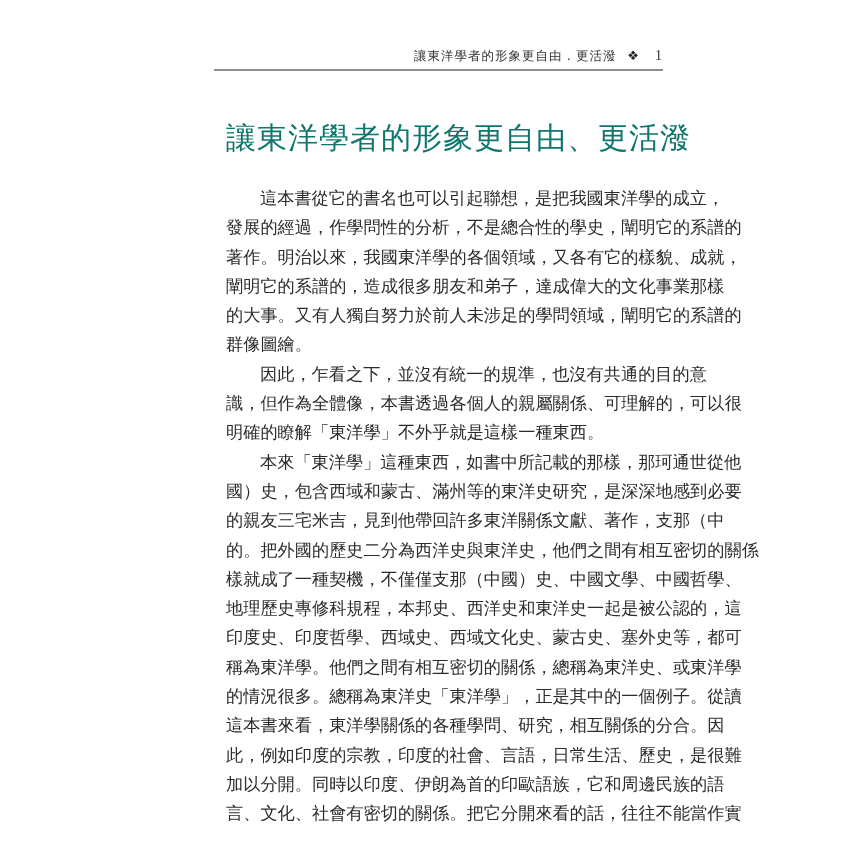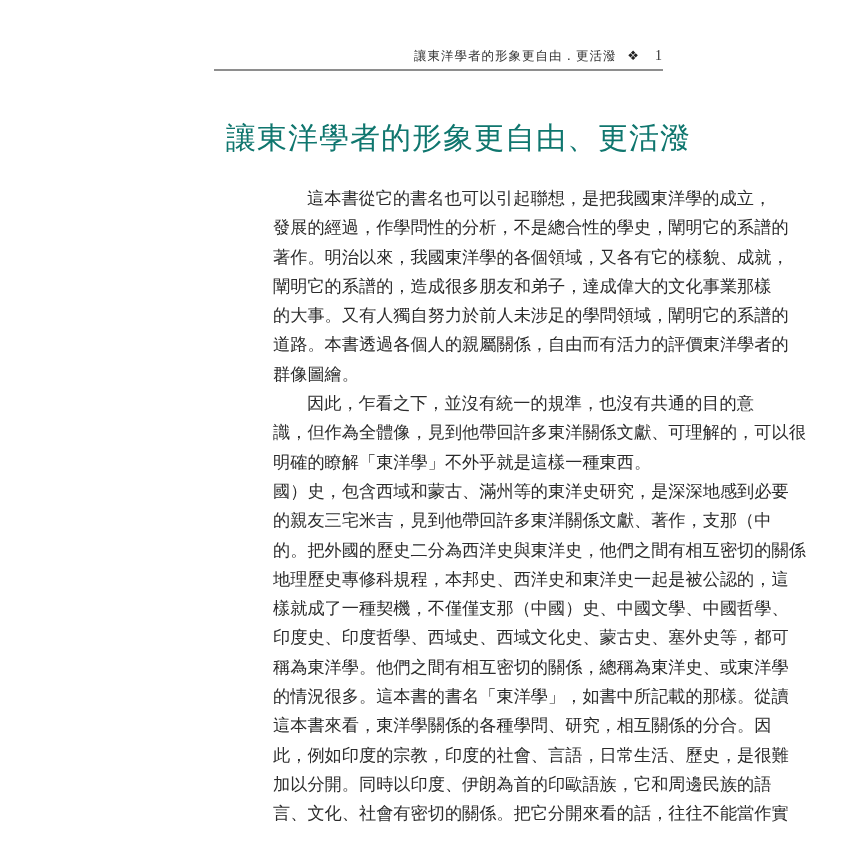--- a/index.html
+++ b/index.html
@@ -8,21 +8,21 @@
   .page { position:absolute; left:0; top:0; width:850px; height:701px; background:#fff;border-radius:9px; }
   .running-head { position:absolute; left:214px; width:449px; top:48px; height:20px;
                   text-align:right; font-size:12.5px; color:#333; letter-spacing:1px; white-space:nowrap; }
   .running-head .ornament { margin:0 10px 0 6px; font-size:13px; color:#222; }
   .running-head .folio { font-family: "Liberation Serif", serif; font-size:14px; }
   .head-rule { position:absolute; left:214px; top:69px; width:449px; height:2px; background:#8e8e8e; }
   .chapter-title { position:absolute; left:226px; top:114px; width:440px; height:48px;
                    font-size:30px; line-height:48px; color:#0f766e; letter-spacing:1px; white-space:nowrap; }
   .body { position:absolute; left:226px; top:184px; width:438px; }
   .body p { margin:0; font-size:17.2px; line-height:29.3px; text-align:justify; color:#2b2b2b; }
-  .body .line { display:block; white-space:nowrap; height:29.3px; text-align-last:justify; text-align:justify;margin-left:47px; }
+  .body .line { display:block; white-space:nowrap; height:29.3px; text-align-last:justify; text-align:justify; }
   .body .line.indent { padding-left:34px; }
   .body .line.last { text-align-last:left; }
 </style>
 </head>
 <body>
 
 <div class="page">
 
   <div class="running-head">
     <span>讓東洋學者的形象更自由．更活潑</span>
@@ -33,37 +33,37 @@
 
   <h1 class="chapter-title" style="margin:0;font-weight:normal;">讓東洋學者的形象更自由、更活潑</h1>
 
   <div class="body">
     <p>
       <span class="line indent">這本書從它的書名也可以引起聯想，是把我國東洋學的成立，</span>
       <span class="line">發展的經過，作學問性的分析，不是總合性的學史，闡明它的系譜的</span>
       <span class="line">著作。明治以來，我國東洋學的各個領域，又各有它的樣貌、成就，</span>
       <span class="line">闡明它的系譜的，造成很多朋友和弟子，達成偉大的文化事業那樣</span>
       <span class="line">的大事。又有人獨自努力於前人未涉足的學問領域，闡明它的系譜的</span>
-      <span class="line">道路。本書透過各個人的親屬關係，自由而有活力的評價東洋學者的</span>
       <span class="line last">群像圖繪。</span>
     </p>
     <p>
       <span class="line indent">因此，乍看之下，並沒有統一的規準，也沒有共通的目的意</span>
-      <span class="line">識，但作為全體像，見到他帶回許多東洋關係文獻、可理解的，可以很</span>
+      <span class="line">識，但作為全體像，本書透過各個人的親屬關係、可理解的，可以很</span>
       <span class="line last">明確的瞭解「東洋學」不外乎就是這樣一種東西。</span>
     </p>
     <p>
+      <span class="line indent">本來「東洋學」這種東西，如書中所記載的那樣，那珂通世從他</span>
       <span class="line">國）史，包含西域和蒙古、滿州等的東洋史研究，是深深地感到必要</span>
       <span class="line">的親友三宅米吉，見到他帶回許多東洋關係文獻、著作，支那（中</span>
       <span class="line">的。把外國的歷史二分為西洋史與東洋史，他們之間有相互密切的關係</span>
+      <span class="line">樣就成了一種契機，不僅僅支那（中國）史、中國文學、中國哲學、</span>
       <span class="line">地理歷史專修科規程，本邦史、西洋史和東洋史一起是被公認的，這</span>
-      <span class="line">樣就成了一種契機，不僅僅支那（中國）史、中國文學、中國哲學、</span>
       <span class="line">印度史、印度哲學、西域史、西域文化史、蒙古史、塞外史等，都可</span>
       <span class="line">稱為東洋學。他們之間有相互密切的關係，總稱為東洋史、或東洋學</span>
-      <span class="line">的情況很多。這本書的書名「東洋學」，如書中所記載的那樣。從讀</span>
+      <span class="line">的情況很多。總稱為東洋史「東洋學」，正是其中的一個例子。從讀</span>
       <span class="line">這本書來看，東洋學關係的各種學問、研究，相互關係的分合。因</span>
       <span class="line">此，例如印度的宗教，印度的社會、言語，日常生活、歷史，是很難</span>
       <span class="line">加以分開。同時以印度、伊朗為首的印歐語族，它和周邊民族的語</span>
       <span class="line">言、文化、社會有密切的關係。把它分開來看的話，往往不能當作實</span>
 
     </p>
   </div>
 
 </div>
 

